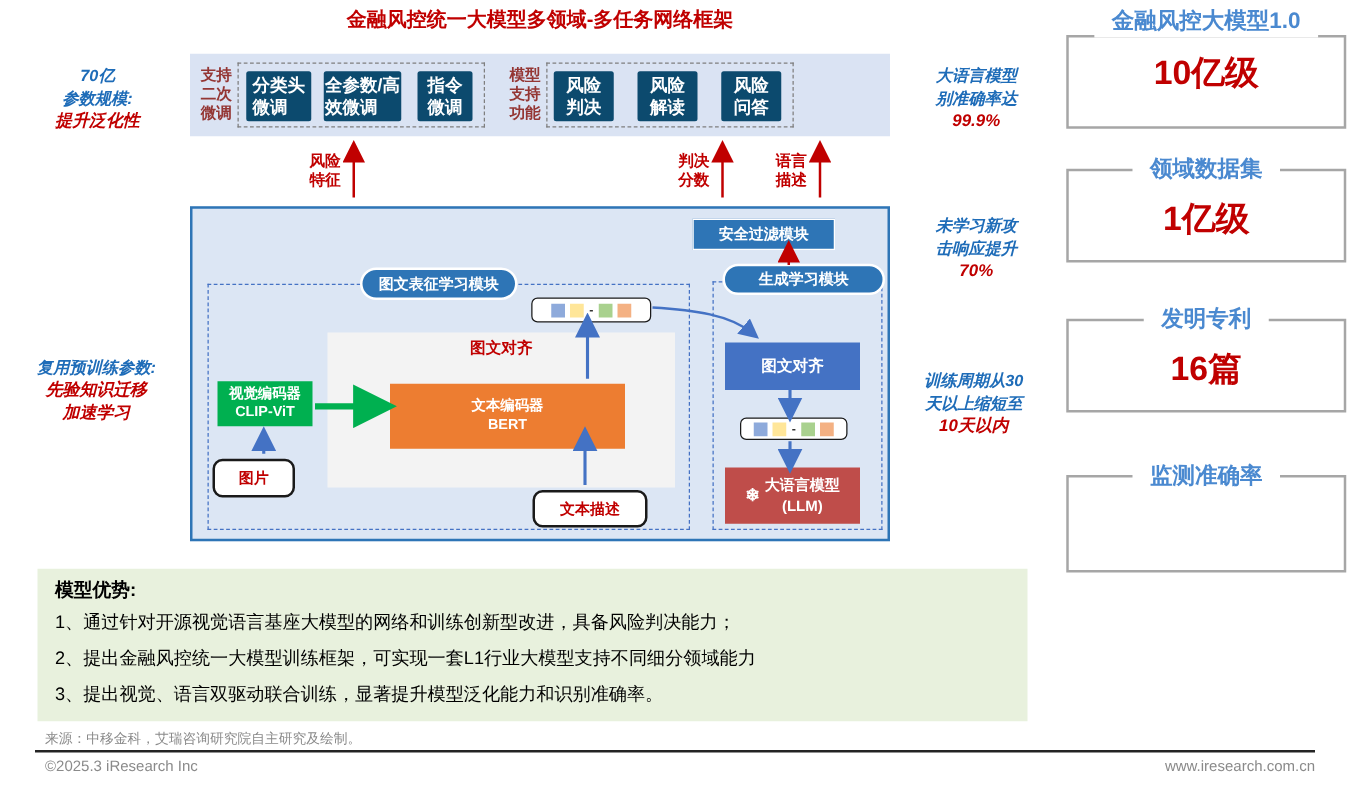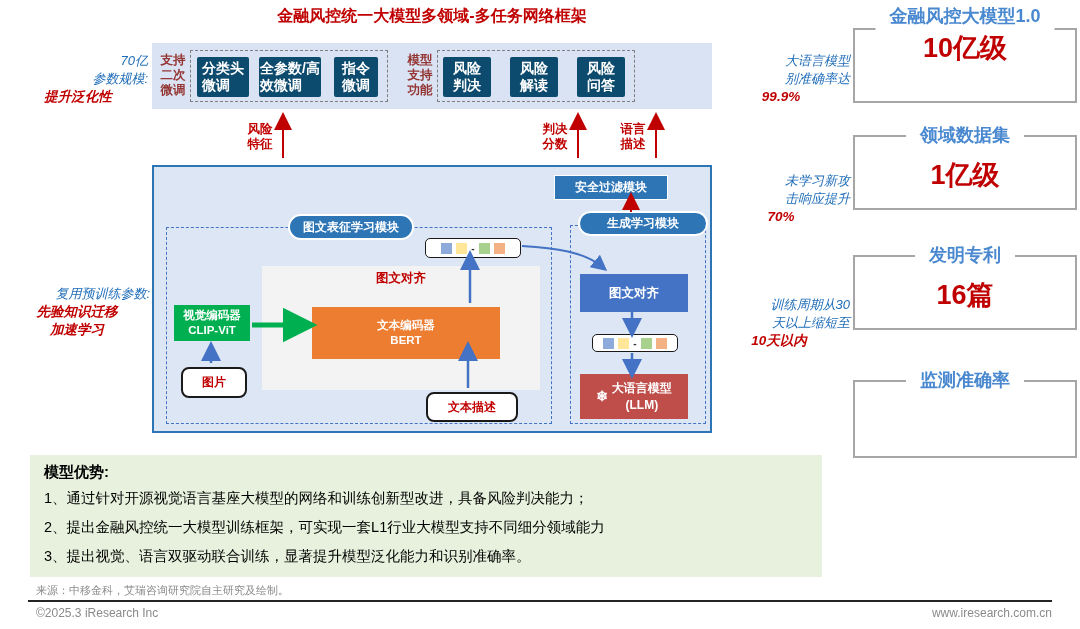--- a/index.html
+++ b/index.html
@@ -41,21 +41,21 @@
   .tok{width:11px;height:11px;display:inline-block;}
   .tok-b{background:#8eaadb;} .tok-y{background:#ffe699;} .tok-g{background:#a9d18e;} .tok-o{background:#f4b183;}
   .tok-dash{font-size:10px;color:#333;font-weight:bold;line-height:11px;}
   .midblue{background:#4472c4;color:#fff;font-weight:bold;font-size:12.5px;display:flex;
            align-items:center;justify-content:center;}
   .llm{background:#bf4d4a;color:#fff;font-weight:bold;font-size:12px;line-height:1.35;
        display:flex;align-items:center;justify-content:center;text-align:center;}
   .llm-flake{margin-right:4px;font-size:14px;}
 
   
-  .ann-blue{color:#1e6cb8;font-weight:normal;font-style:italic;font-size:13px;line-height:1.4;text-align:right;}
+  .ann-blue{color:#1e6cb8;font-weight:bold;font-style:italic;font-size:13px;line-height:1.4;text-align:center;}
   .ann-red{color:#c00000;font-weight:bold;font-style:italic;font-size:13.5px;line-height:1.35;text-align:center;}
 
   
   .card{left:853px;width:224px;}
   .card .frame{position:absolute;left:0;right:0;bottom:0;border:2px solid #a6a6a6;background:#fff;}
   .card .hdr{position:absolute;left:50%;transform:translateX(-50%);top:0;background:#fff;
              padding:2px 14px;color:#4a89d0;font-weight:bold;font-size:18px;white-space:nowrap;z-index:2;}
   .card .val{position:absolute;left:0;right:0;text-align:center;color:#c00000;font-weight:bold;font-size:27px;z-index:2;}
 
   
@@ -128,21 +128,21 @@
       <span class="tok-dash">-</span>
       <span class="tok tok-g"></span>
       <span class="tok tok-o"></span>
     </div>
 
     <div class="abs enc pre" style="left:20px;top:138px;width:76px;height:36px;background:#00b050;">视觉编码器
 CLIP-ViT</div>
     <div class="abs enc pre" style="left:158px;top:140px;width:188px;height:52px;background:#ed7d31;">文本编码器
 BERT</div>
 
-    <div class="abs io-box" style="left:27px;top:200px;width:62px;height:27px;text-align:center;">图片</div>
+    <div class="abs io-box" style="left:16px;top:200px;width:62px;height:27px;text-align:center;">图片</div>
     <div class="abs io-box" style="left:272px;top:225px;width:88px;height:26px;">文本描述</div>
 
     <div class="abs midblue" style="left:426px;top:107px;width:108px;height:38px;">图文对齐</div>
     <div class="abs strip" style="left:438px;top:167px;width:86px;height:18px;">
       <span class="tok tok-b"></span>
       <span class="tok tok-y"></span>
       <span class="tok-dash">-</span>
       <span class="tok tok-g"></span>
       <span class="tok tok-o"></span>
     </div>
@@ -176,21 +176,21 @@
   </div>
   <div class="abs" style="left:708px;top:296px;width:142px;">
     <div class="ann-blue pre">训练周期从30
 天以上缩短至</div>
     <div class="ann-red pre">10天以内</div>
   </div>
 
   <div class="abs card" style="top:2px;height:101px;">
     <div class="frame" style="top:26px;"></div>
     <div class="hdr">金融风控大模型1.0</div>
-    <div class="val" style="top:28px;">10亿级</div>
+    <div class="val" style="top:38px;">10亿级</div>
   </div>
   <div class="abs card" style="top:121px;height:89px;">
     <div class="frame" style="top:14px;"></div>
     <div class="hdr">领域数据集</div>
     <div class="val" style="top:36px;">1亿级</div>
   </div>
   <div class="abs card" style="top:241px;height:89px;">
     <div class="frame" style="top:14px;"></div>
     <div class="hdr">发明专利</div>
     <div class="val" style="top:36px;">16篇</div>

